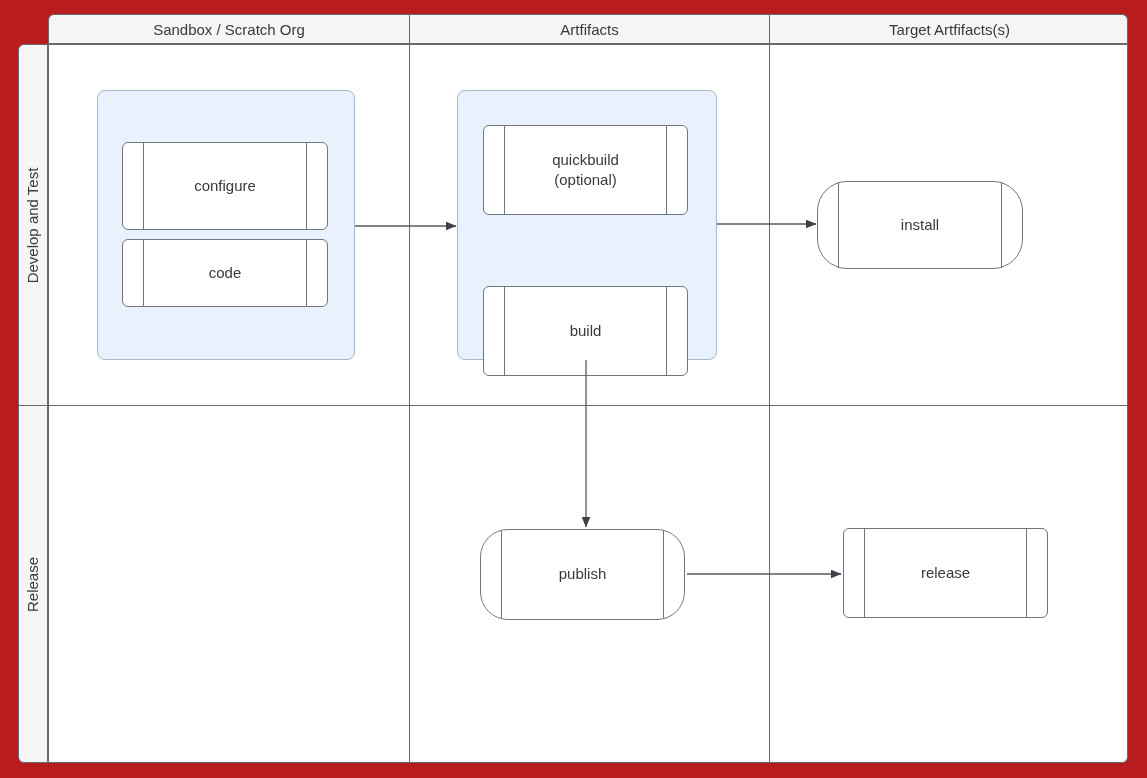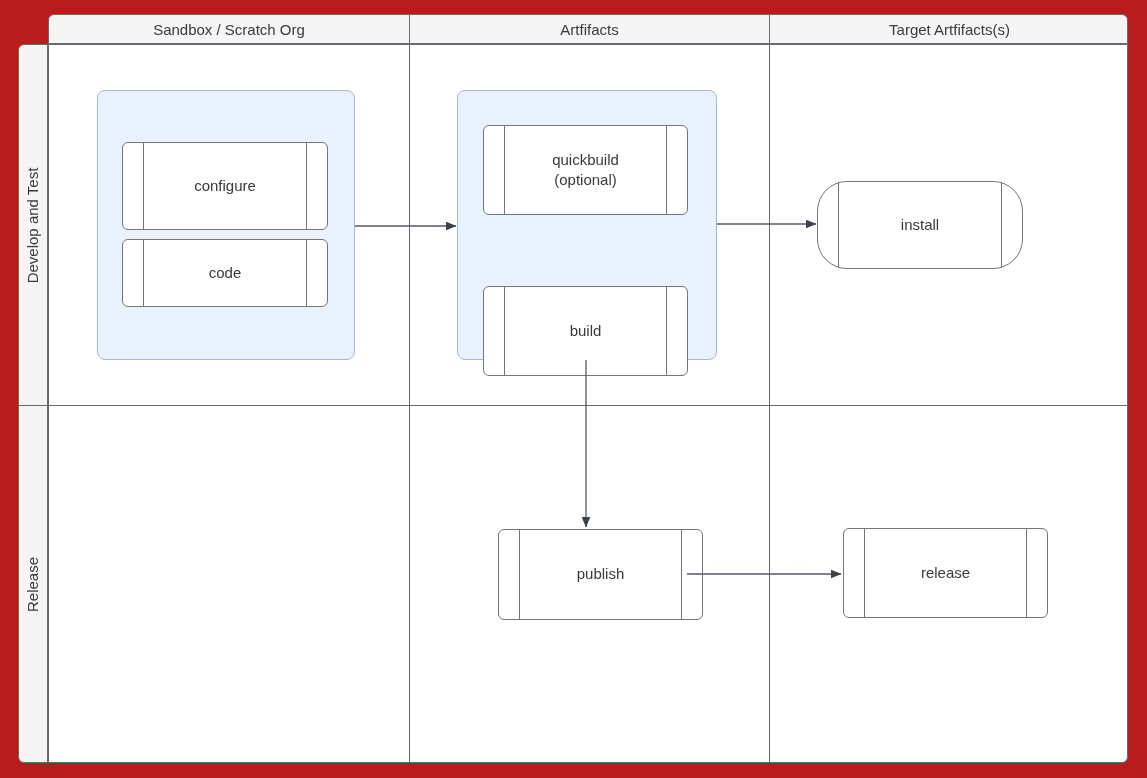--- a/index.html
+++ b/index.html
@@ -156,21 +156,21 @@
   <div class="process" style="left:483px; top:125px; width:205px; height:90px;">
     <span>quickbuild
 (optional)</span>
   </div>
   <div class="process" style="left:483px; top:238px; width:205px; height:90px;margin-top:48px;">
     <span>build</span>
   </div>
   <div class="process" style="left:817px; top:181px; width:206px; height:88px;border-radius:30px;">
     <span>install</span>
   </div>
-  <div class="process" style="left:498px; top:529px; width:205px; height:91px;">
+  <div class="process" style="left:480px; top:529px; width:205px; height:91px;border-radius:28px;">
     <span>publish</span>
   </div>
   <div class="process" style="left:843px; top:528px; width:205px; height:90px;">
     <span>release</span>
   </div>
 
   <svg class="arrows" viewBox="0 0 1147 778" xmlns="http://www.w3.org/2000/svg">
     <defs>
       <marker id="ah" markerUnits="userSpaceOnUse" markerWidth="11" markerHeight="9" viewBox="0 0 11 9" refX="10.5" refY="4.5" orient="auto">
         <path d="M0,0 L11,4.5 L0,9 Z" fill="#3c4048"></path>

